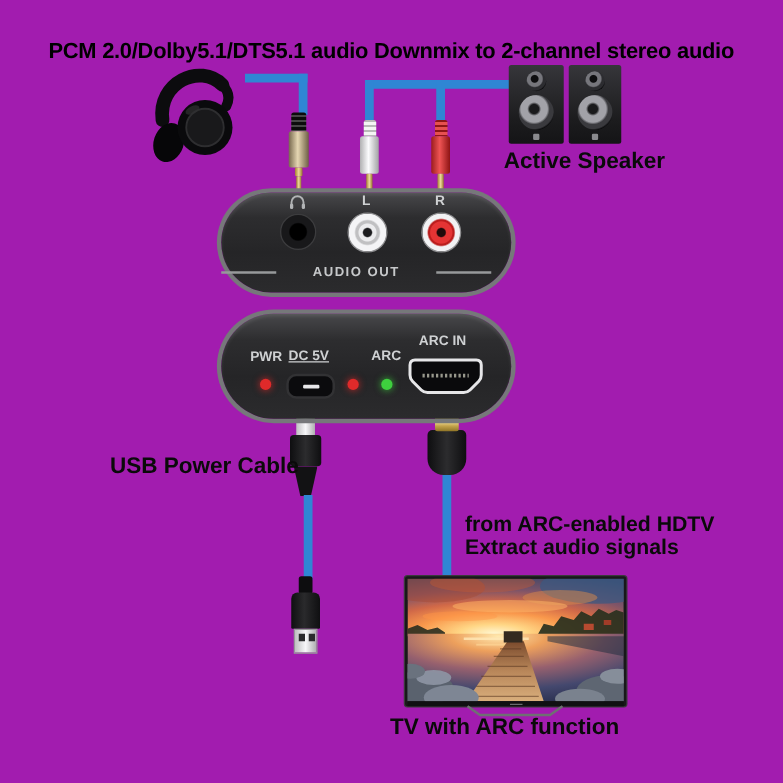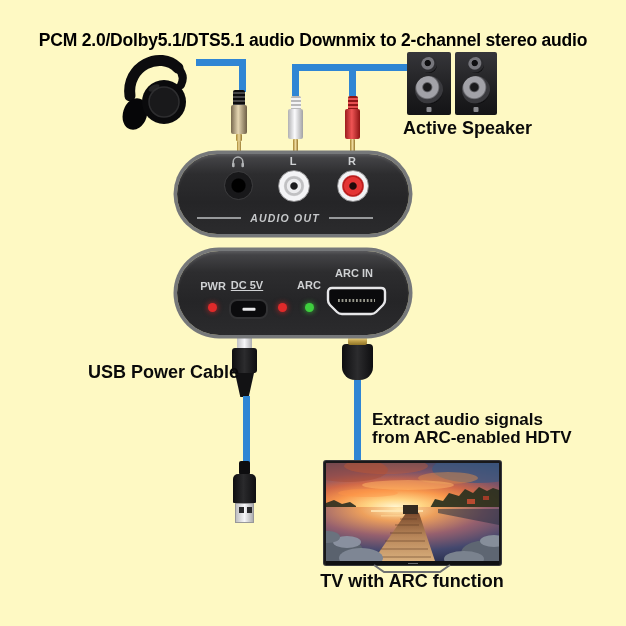--- a/index.html
+++ b/index.html
@@ -1,36 +1,36 @@
 <!DOCTYPE html>
 <html style="--cable-blue: #2f86d4; --led-red: #e02a2a; --led-green: #3ecf3e; --rca-white: #ededef; --rca-red: #e03030; --device-face: #28282a; --device-rim: #76787a; --plug-gold: #d8bd7e; --panel-text: #cfd1d3; --label-text: #111111;"><head>
 <meta charset="utf-8">
 <style>
   html,body{margin:0;padding:0;background:#fff;}
   .canvas{
-    position:relative;width:626px;height:626px;background:#fef9c3;overflow:hidden;
+    position:relative;width:626px;height:626px;background:#a21caf;overflow:hidden;
     font-family:"Liberation Sans",sans-serif;color:#111;
   }
   .abs{position:absolute;}
   
   .title{top:30px;left:0;width:626px;text-align:center;font-size:17.5px;font-weight:600;letter-spacing:-0.2px;color:#000;}
   .big-label{font-size:18px;font-weight:700;color:#0a0a0a;white-space:nowrap;}
   .note{font-size:17px;font-weight:600;line-height:18px;color:#0a0a0a;white-space:nowrap;}
   
   .cable{background:var(--cable-blue,#2f86d4);}
   
   .device{
     background:linear-gradient(180deg,#48484b 0%,#2d2d2f 25%,#252527 60%,#2b2b2d 100%);
     box-shadow:0 0 0 3.5px var(--device-rim,#76787a), inset 0 2px 3px rgba(255,255,255,0.10);
   }
   .panel-text{font-size:11px;font-weight:700;color:var(--panel-text,#cfd1d3);text-align:center;white-space:nowrap;}
   .led{width:9px;height:9px;border-radius:50%;}
   .led-red{background:var(--led-red,#e02a2a);box-shadow:0 0 5px 1px rgba(228,40,40,.55);}
   .led-green{background:var(--led-green,#3ecf3e);box-shadow:0 0 5px 1px rgba(60,210,60,.55);}
-  .audio-out-row{left:0;right:16px;top:58px;display:flex;align-items:center;justify-content:center;gap:9px;font-style:italic;}
+  .audio-out-row{left:0;right:16px;top:58px;display:flex;align-items:center;justify-content:space-between;gap:9px;}
   .rule{width:44px;height:1.5px;background:#97999b;}
   .audio-out-text{font-size:10.5px;font-weight:600;letter-spacing:1.2px;color:#c6c8ca;white-space:nowrap;}
   
   .jack-port{width:27px;height:27px;border-radius:50%;border:1px solid #3c3c3e;
     background:radial-gradient(circle,#000 0 34%,#18181a 40% 72%,#2e2e30 78% 90%,#141416 100%);}
   .rca-port{width:30px;height:30px;border-radius:50%;border:1px solid #8e8e90;}
   .rca-port.white{background:radial-gradient(circle,#1c1c1e 0 15%,#ececee 20% 32%,#c0c0c2 36% 44%,#f4f4f6 50% 78%,#b9b9bb 84% 100%);}
   .rca-port.red{background:radial-gradient(circle,#200a0a 0 15%,#e43434 20% 40%,#bb1d1d 44% 48%,#f2f2f4 54% 100%);}
   .musb-port{width:35px;height:16px;background:#0b0b0d;border:2px solid #323234;border-radius:8px;}
   .musb-slot{position:absolute;left:50%;top:50%;transform:translate(-50%,-50%);width:13px;height:2.5px;background:#e8e8ea;border-radius:1px;}
@@ -148,22 +148,22 @@
   <div class="abs metal" style="left:235px;top:503px;width:19px;height:20px;border:1px solid #98989a;box-sizing:border-box;">
     <div class="abs" style="left:3px;top:3px;width:5px;height:6px;background:#2a2a2c;"></div>
     <div class="abs" style="left:11px;top:3px;width:5px;height:6px;background:#2a2a2c;"></div>
   </div>
   <div class="abs big-label" style="left:88px;top:362px;">USB Power Cable</div>
 
   <div class="abs black-plug" style="left:342px;top:344px;width:31px;height:36px;border-radius:4px 4px 13px 13px;"></div>
   <div class="abs cable" style="left:354px;top:380px;width:7px;height:83px;"></div>
 
   <div class="abs note" style="left:372px;top:411px;">
+    <div>from ARC-enabled HDTV</div>
     <div>Extract audio signals</div>
-    <div>from ARC-enabled HDTV</div>
   </div>
 
   <div class="abs tv-frame" style="left:324px;top:461px;width:177px;height:104px;">
     <svg class="abs" style="left:2px;top:2px;" width="173" height="98" viewBox="0 0 173 98">
       <defs>
         <radialGradient id="sky" cx="0.40" cy="0.95" r="1.05">
           <stop offset="0" stop-color="#fff6d0"></stop>
           <stop offset="0.15" stop-color="#ffd685"></stop>
           <stop offset="0.34" stop-color="#f9984c"></stop>
           <stop offset="0.52" stop-color="#d06848"></stop>
@@ -209,15 +209,15 @@
       <ellipse cx="138" cy="96" rx="20" ry="8" fill="#7a828e"></ellipse>
       <ellipse cx="168" cy="78" rx="14" ry="6" fill="#868e9a"></ellipse>
     </svg>
     <div class="tv-bezel-bottom">
       <div class="tv-logo-dot"></div>
     </div>
   </div>
   <svg class="abs" style="left:370px;top:564px;" width="84" height="11" viewBox="0 0 84 11">
     <path d="M4 1 L14 8 H70 L80 1" fill="none" stroke="#6e7072" stroke-width="2"></path>
   </svg>
-  <div class="abs big-label" style="left:312px;top:571px;width:200px;text-align:center;">TV with ARC function</div>
+  <div class="abs big-label" style="left:312px;top:571px;width:200px;">TV with ARC function</div>
 
 </div>
 
 </body></html>

